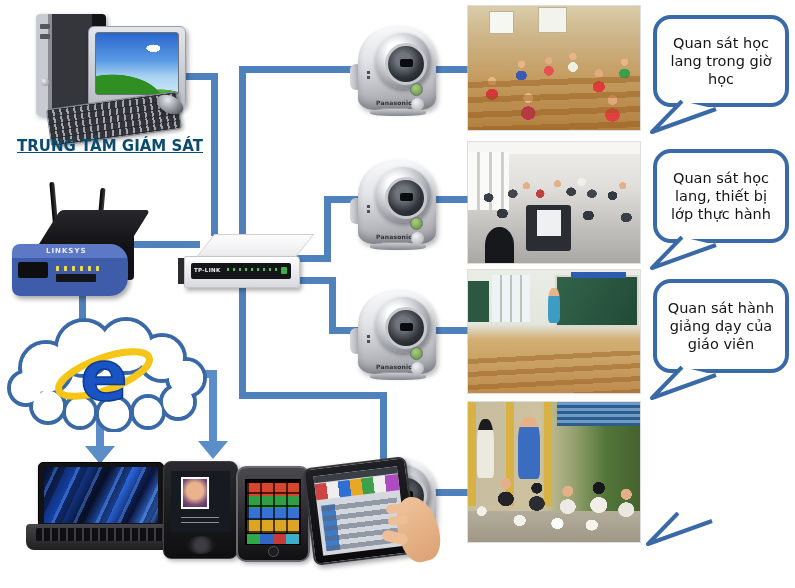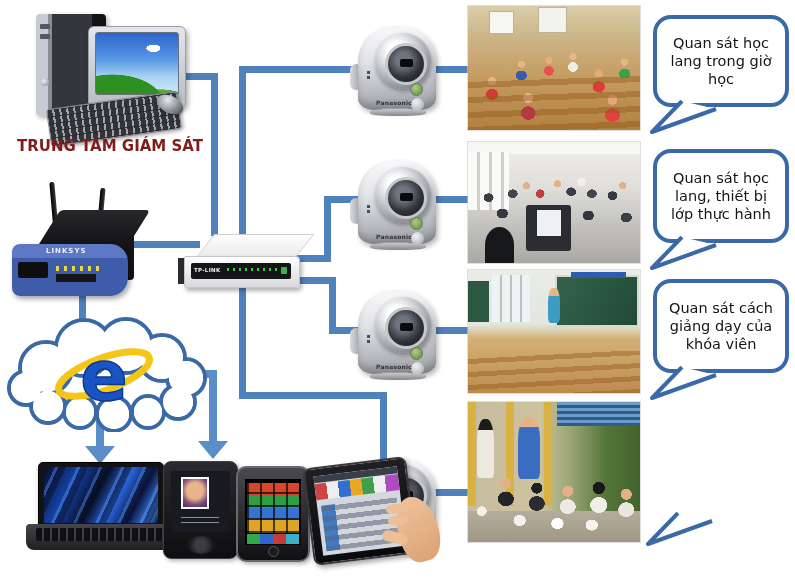--- a/index.html
+++ b/index.html
@@ -4,22 +4,22 @@
 <style>
   html,body{margin:0;padding:0;background:#fff;}
   #canvas{position:relative;width:795px;height:588px;background:#fff;overflow:hidden;
           font-family:"DejaVu Sans","Liberation Sans",sans-serif;}
   
   .ln{position:absolute;background:var(--line,#4f81bd);z-index:1;}
   .arrow-shaft{position:absolute;background:var(--arrow,#5b8dc9);z-index:1;}
   .arrow-head{position:absolute;width:0;height:0;z-index:1;
     border-left:15px solid transparent;border-right:15px solid transparent;
     border-top:18px solid var(--arrow,#5b8dc9);}
-  .lbl{position:absolute;color:#7f1d1d;font-weight:bold;text-align:center;z-index:3;
-       font-family:"DejaVu Sans","Liberation Sans",sans-serif;}
+  .lbl{position:absolute;color:#0c4a6e;font-weight:bold;text-align:center;z-index:3;
+       font-family:"DejaVu Sans","Liberation Sans",sans-serif;text-decoration:underline;}
   
   #pc{position:absolute;left:18px;top:8px;width:180px;height:130px;z-index:2;}
   .tower{position:absolute;left:18px;top:6px;width:70px;height:102px;border-radius:4px;
     background:linear-gradient(90deg,#c9cbd2 0 12px,#8a8c93 12px 16px,#35363c 16px 56px,#131316 56px 100%);
     box-shadow:2px 2px 5px rgba(0,0,0,.3);}
   .tower .drive{position:absolute;left:4px;width:10px;height:5px;background:#55575e;border-radius:1px;}
   .tower .pwr{position:absolute;left:5px;top:64px;width:8px;height:8px;border-radius:50%;
     background:radial-gradient(circle at 35% 35%,#eef,#888);}
   .monitor{position:absolute;left:70px;top:18px;width:96px;height:80px;border-radius:6px;
     background:linear-gradient(180deg,#e3e5ea,#b9bcc4);box-shadow:2px 3px 5px rgba(0,0,0,.35);
@@ -419,21 +419,21 @@
   <svg class="tail" style="left:650px;top:100px" width="72" height="38">
     <path d="M32 1 L2 32 L66 9" fill="#fff" stroke="#3a69a8" stroke-width="4" stroke-linejoin="round"></path>
   </svg>
   <div class="bubble" style="top:149px;height:94px">
     <span>Quan sát học lang, thiết bị lớp thực hành</span>
   </div>
   <svg class="tail" style="left:650px;top:236px" width="72" height="38">
     <path d="M32 1 L2 32 L66 9" fill="#fff" stroke="#3a69a8" stroke-width="4" stroke-linejoin="round"></path>
   </svg>
   <div class="bubble" style="top:279px;height:94px">
-    <span>Quan sát cách giảng dạy của khóa viên</span>
+    <span>Quan sát hành giảng dạy của giáo viên</span>
   </div>
   <svg class="tail" style="left:650px;top:366px" width="72" height="38">
     <path d="M32 1 L2 32 L66 9" fill="#fff" stroke="#3a69a8" stroke-width="4" stroke-linejoin="round"></path>
   </svg>
   <svg class="tail" style="left:646px;top:512px" width="72" height="38">
     <path d="M32 1 L2 32 L66 9" fill="#fff" stroke="#3a69a8" stroke-width="4" stroke-linejoin="round"></path>
   </svg>
 
   <div id="laptop">
     <div class="lt-screen">

